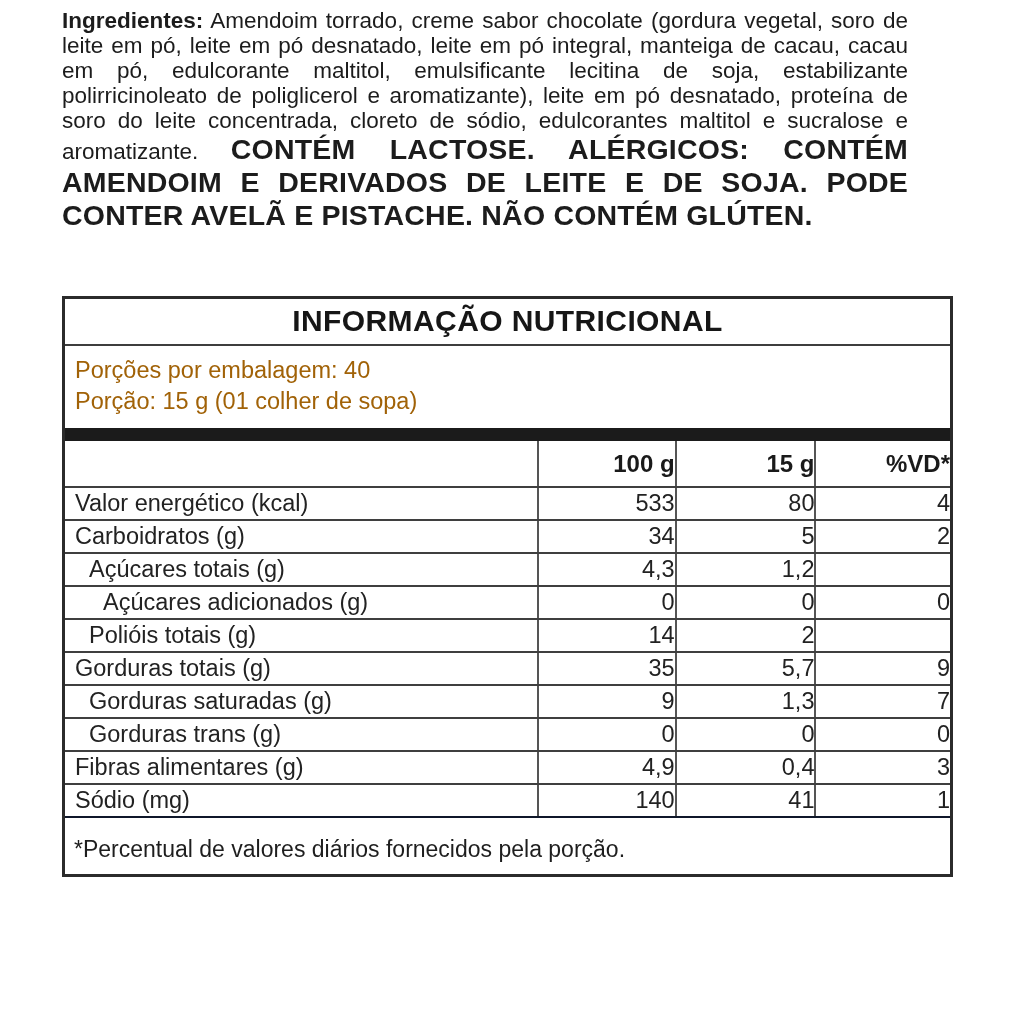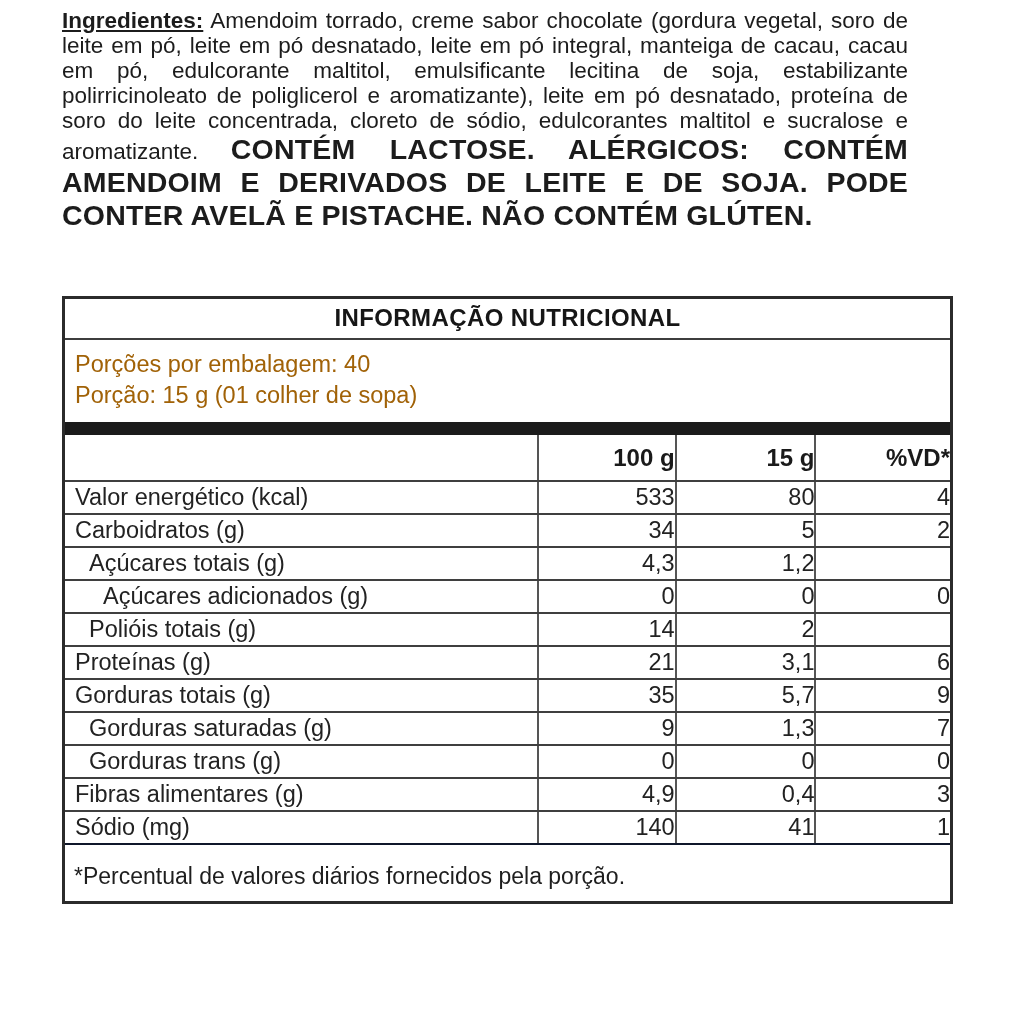--- a/index.html
+++ b/index.html
@@ -17,39 +17,39 @@
   .ingredients {
     position: absolute;
     left: 62px; top: 8px;
     width: 846px;
     margin: 0;
     text-align: justify;
     font-size: 22.5px;
     line-height: 25px;
     color: #1c1c1c;
   }
-  .ingredients .lead { font-weight: bold; text-decoration: underline; }
+  .ingredients .lead { font-weight: bold; }
   .ingredients .allergen {
     font-weight: bold;
     font-size: 28.5px;
     line-height: 33px;
     letter-spacing: 0.2px;
   }
 
   
   .panel {
     position: absolute;
     left: 62px; top: 296px;
     width: 891px;
     border: 3px solid #2b2b2b;
     background: #fff;
   }
   .nt-title {
     font-weight: bold;
-    font-size: 24px;
+    font-size: 30px;
     letter-spacing: 0.4px;
     text-align: center;
     padding: 5px 0 6px 0;
     border-bottom: 2px solid #3d3d3d;
     color: #161616;
   }
   .nt-servings {
     padding: 9px 8px 11px 10px;
     font-size: 23.5px;
     line-height: 31px;
@@ -149,26 +149,20 @@
           <td>0</td>
           <td>0</td>
         </tr>
         <tr>
           <td class="lbl ind1">Polióis totais (g)</td>
           <td>14</td>
           <td>2</td>
           <td></td>
         </tr>
         <tr>
-          <td class="lbl">Proteínas (g)</td>
-          <td>21</td>
-          <td>3,1</td>
-          <td>6</td>
-        </tr>
-        <tr>
           <td class="lbl">Gorduras totais (g)</td>
           <td>35</td>
           <td>5,7</td>
           <td>9</td>
         </tr>
         <tr>
           <td class="lbl ind1">Gorduras saturadas (g)</td>
           <td>9</td>
           <td>1,3</td>
           <td>7</td>

